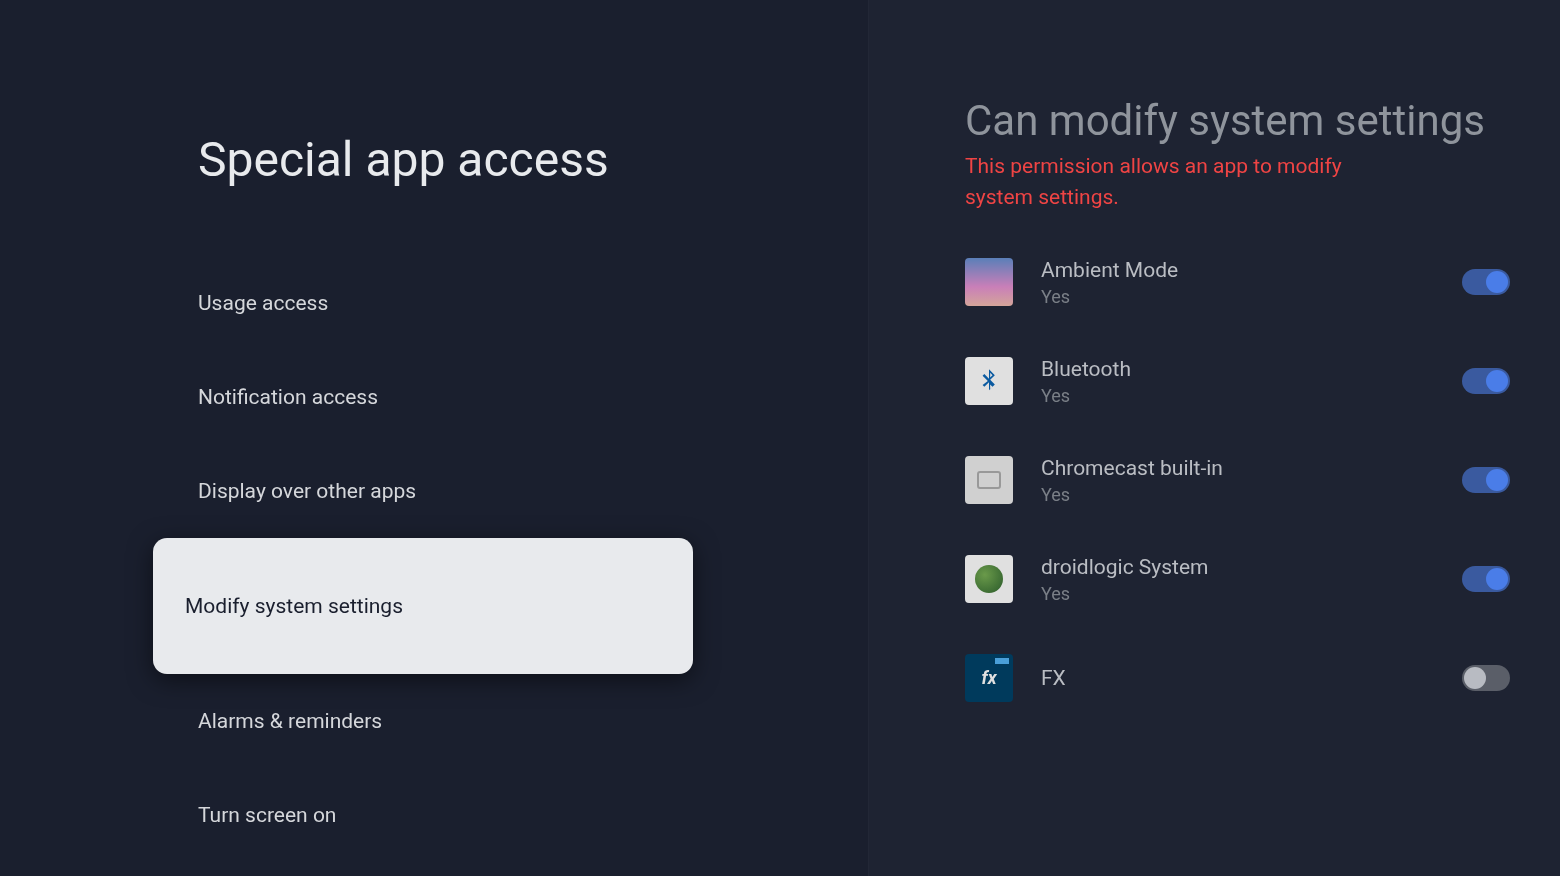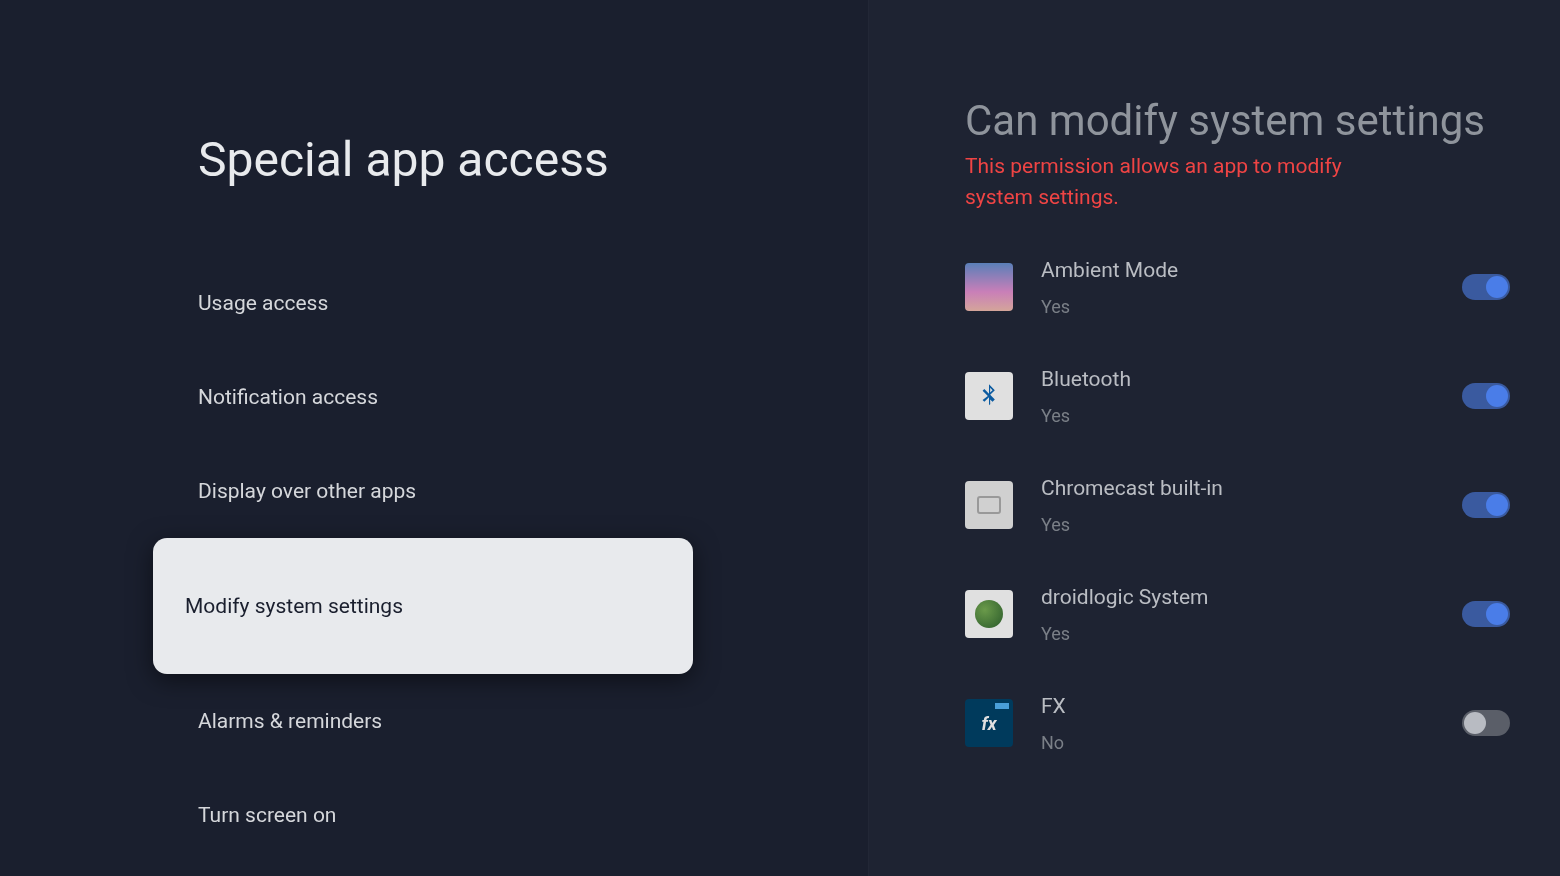--- a/index.html
+++ b/index.html
@@ -105,21 +105,21 @@
     .app-icon-droidlogic {
       background: #e0e0e0;
     }
     .app-icon-fx {
       background: #003a5c;
     }
     .app-info {
       flex: 1;
       display: flex;
       flex-direction: column;
-      gap: 14px;
+      gap: 4px;
     }
     .app-name {
       font-size: 21px;
       color: #babdc3;
       font-weight: 400;
     }
     .app-status {
       font-size: 18px;
       color: #7a7f87;
     }
@@ -267,21 +267,20 @@
       </div>
     </div>
 
     <div class="app-row">
       <div class="app-icon app-icon-fx" style="position:relative;">
         <div class="fx-stripe"></div>
         <span class="fx-text">fx</span>
       </div>
       <div class="app-info">
         <span class="app-name">FX</span>
-        <span class="app-status">No</span>
       </div>
       <div class="toggle off">
         <div class="toggle-thumb"></div>
       </div>
     </div>
 
   </div>
 </div>
 
 </body></html>

